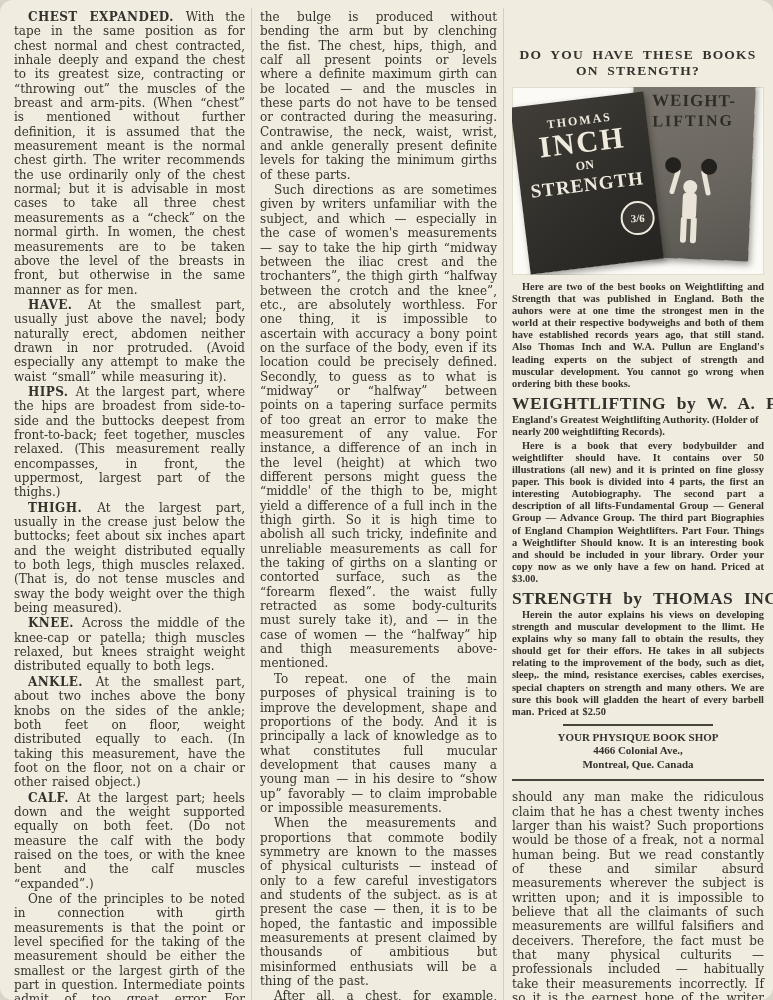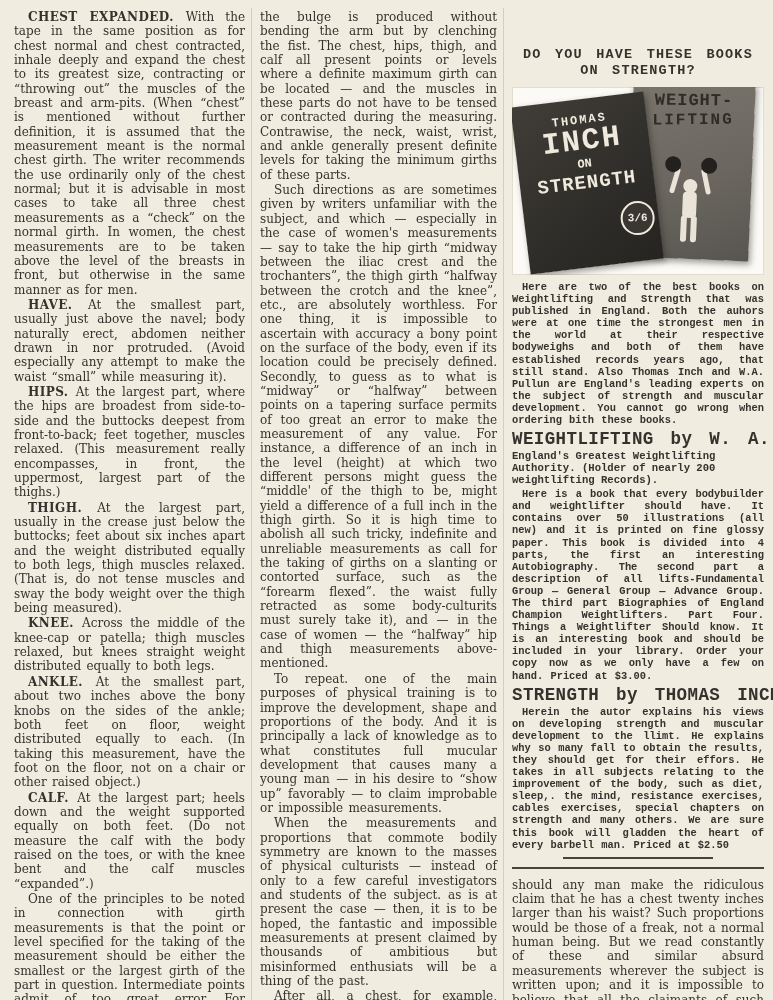--- a/index.html
+++ b/index.html
@@ -4,40 +4,41 @@
 <style>
   html,body{margin:0;padding:0;background:#d8d4c8;}
   .page{
     position:relative;
     width:773px;height:1000px;
     margin:0 auto;
     background:#f1ece0;
     font-family:"DejaVu Serif","Liberation Serif",serif;
     color:#35322d;
     overflow:hidden;
+    border-radius:13px;
   }
   .content{
     position:absolute;top:8px;left:14px;right:10px;bottom:40px;
     display:grid;
     grid-template-columns:238px 244px 252px;
     column-gap:8px;
   }
   .col{position:relative;padding-top:2px;}
   .col1,.col2{border-right:1px solid #d4cebe;padding-right:6px;}
   .para{
     margin:0 0 1px 0;
     font-size:12px;line-height:14.35px;
     text-align:justify;
     text-indent:14px;
     word-spacing:1.5px;
   }
   .para.noindent{text-indent:0;}
   .para b{letter-spacing:.4px;}
   
-  .ad{font-family:Liberation Mono, monospace;margin-top:37px;}
+  .ad{font-family:Liberation Serif, serif;margin-top:37px;}
   .ad-headline{
     text-align:center;font-weight:bold;font-size:13.5px;line-height:16px;
     letter-spacing:1.2px;margin:2px 0 8px 0;word-spacing:4px;
   }
   .covers{
     position:relative;height:188px;margin:2px 0 6px 0;
     background:#fbfaf6;
     box-shadow:0 0 0 1px #e3ddcd inset;
     overflow:hidden;
   }
@@ -157,20 +158,25 @@
 
         <div class="book-heading">WEIGHTLIFTING by W. A. Pullum</div>
         <div class="book-sub">England's Greatest Weightlifting Authority. (Holder of nearly 200 weightlifting Records).</div>
         <p class="ad-small indent">Here is a book that every bodybuilder and weightlifter should have.  It contains over 50 illustrations (all new) and it is printed on fine glossy paper.  This book is divided into 4 parts, the first an interesting Autobiography. The second part a description of all lifts-Fundamental Group — General Group — Advance Group.  The third part Biographies of England Champion Weightlifters. Part Four. Things a Weightlifter Should know. It is an interesting book and should be included in your library. Order your copy now as we only have a few on hand. Priced at $3.00.</p>
 
         <div class="book-heading">STRENGTH  by  THOMAS INCH</div>
         <p class="ad-small indent">Herein the autor explains his views on developing strength and muscular development to the llimt. He explains why so many fall to obtain the results, they should get for their effors. He  takes in all subjects relating to the improvement of the body, such as diet, sleep,. the mind, resistance exercises, cables exercises, special chapters on strength and many others. We are sure this book will gladden the heart of every barbell man. Priced at $2.50</p>
 
         <div class="rule-short"></div>
 
+        <div class="shop">
+          <div>YOUR PHYSIQUE BOOK SHOP</div>
+          <div>4466 Colonial Ave.,</div>
+          <div>Montreal, Que. Canada</div>
+        </div>
       </div>
 
       <div class="divider"></div>
       <div>
           <p class="para noindent">should any man make the ridiculous claim that he has a chest twenty inches larger than his waist? Such proportions would be those of a freak, not a normal human being. But we read constantly of these and similar absurd measurements wherever the subject is written upon; and it is impossible to believe that all the claimants of such measurements are willful falsifiers and deceivers. Therefore, the fact must be that many physical culturits — professionals included — habitually take their measurements incorrectly. If so it is the earnest hope of the writer that the directions here given will be read, studied, memorized. and put into regular use.</p>
         </div>
     </div>
   </div>
 
 </div>

